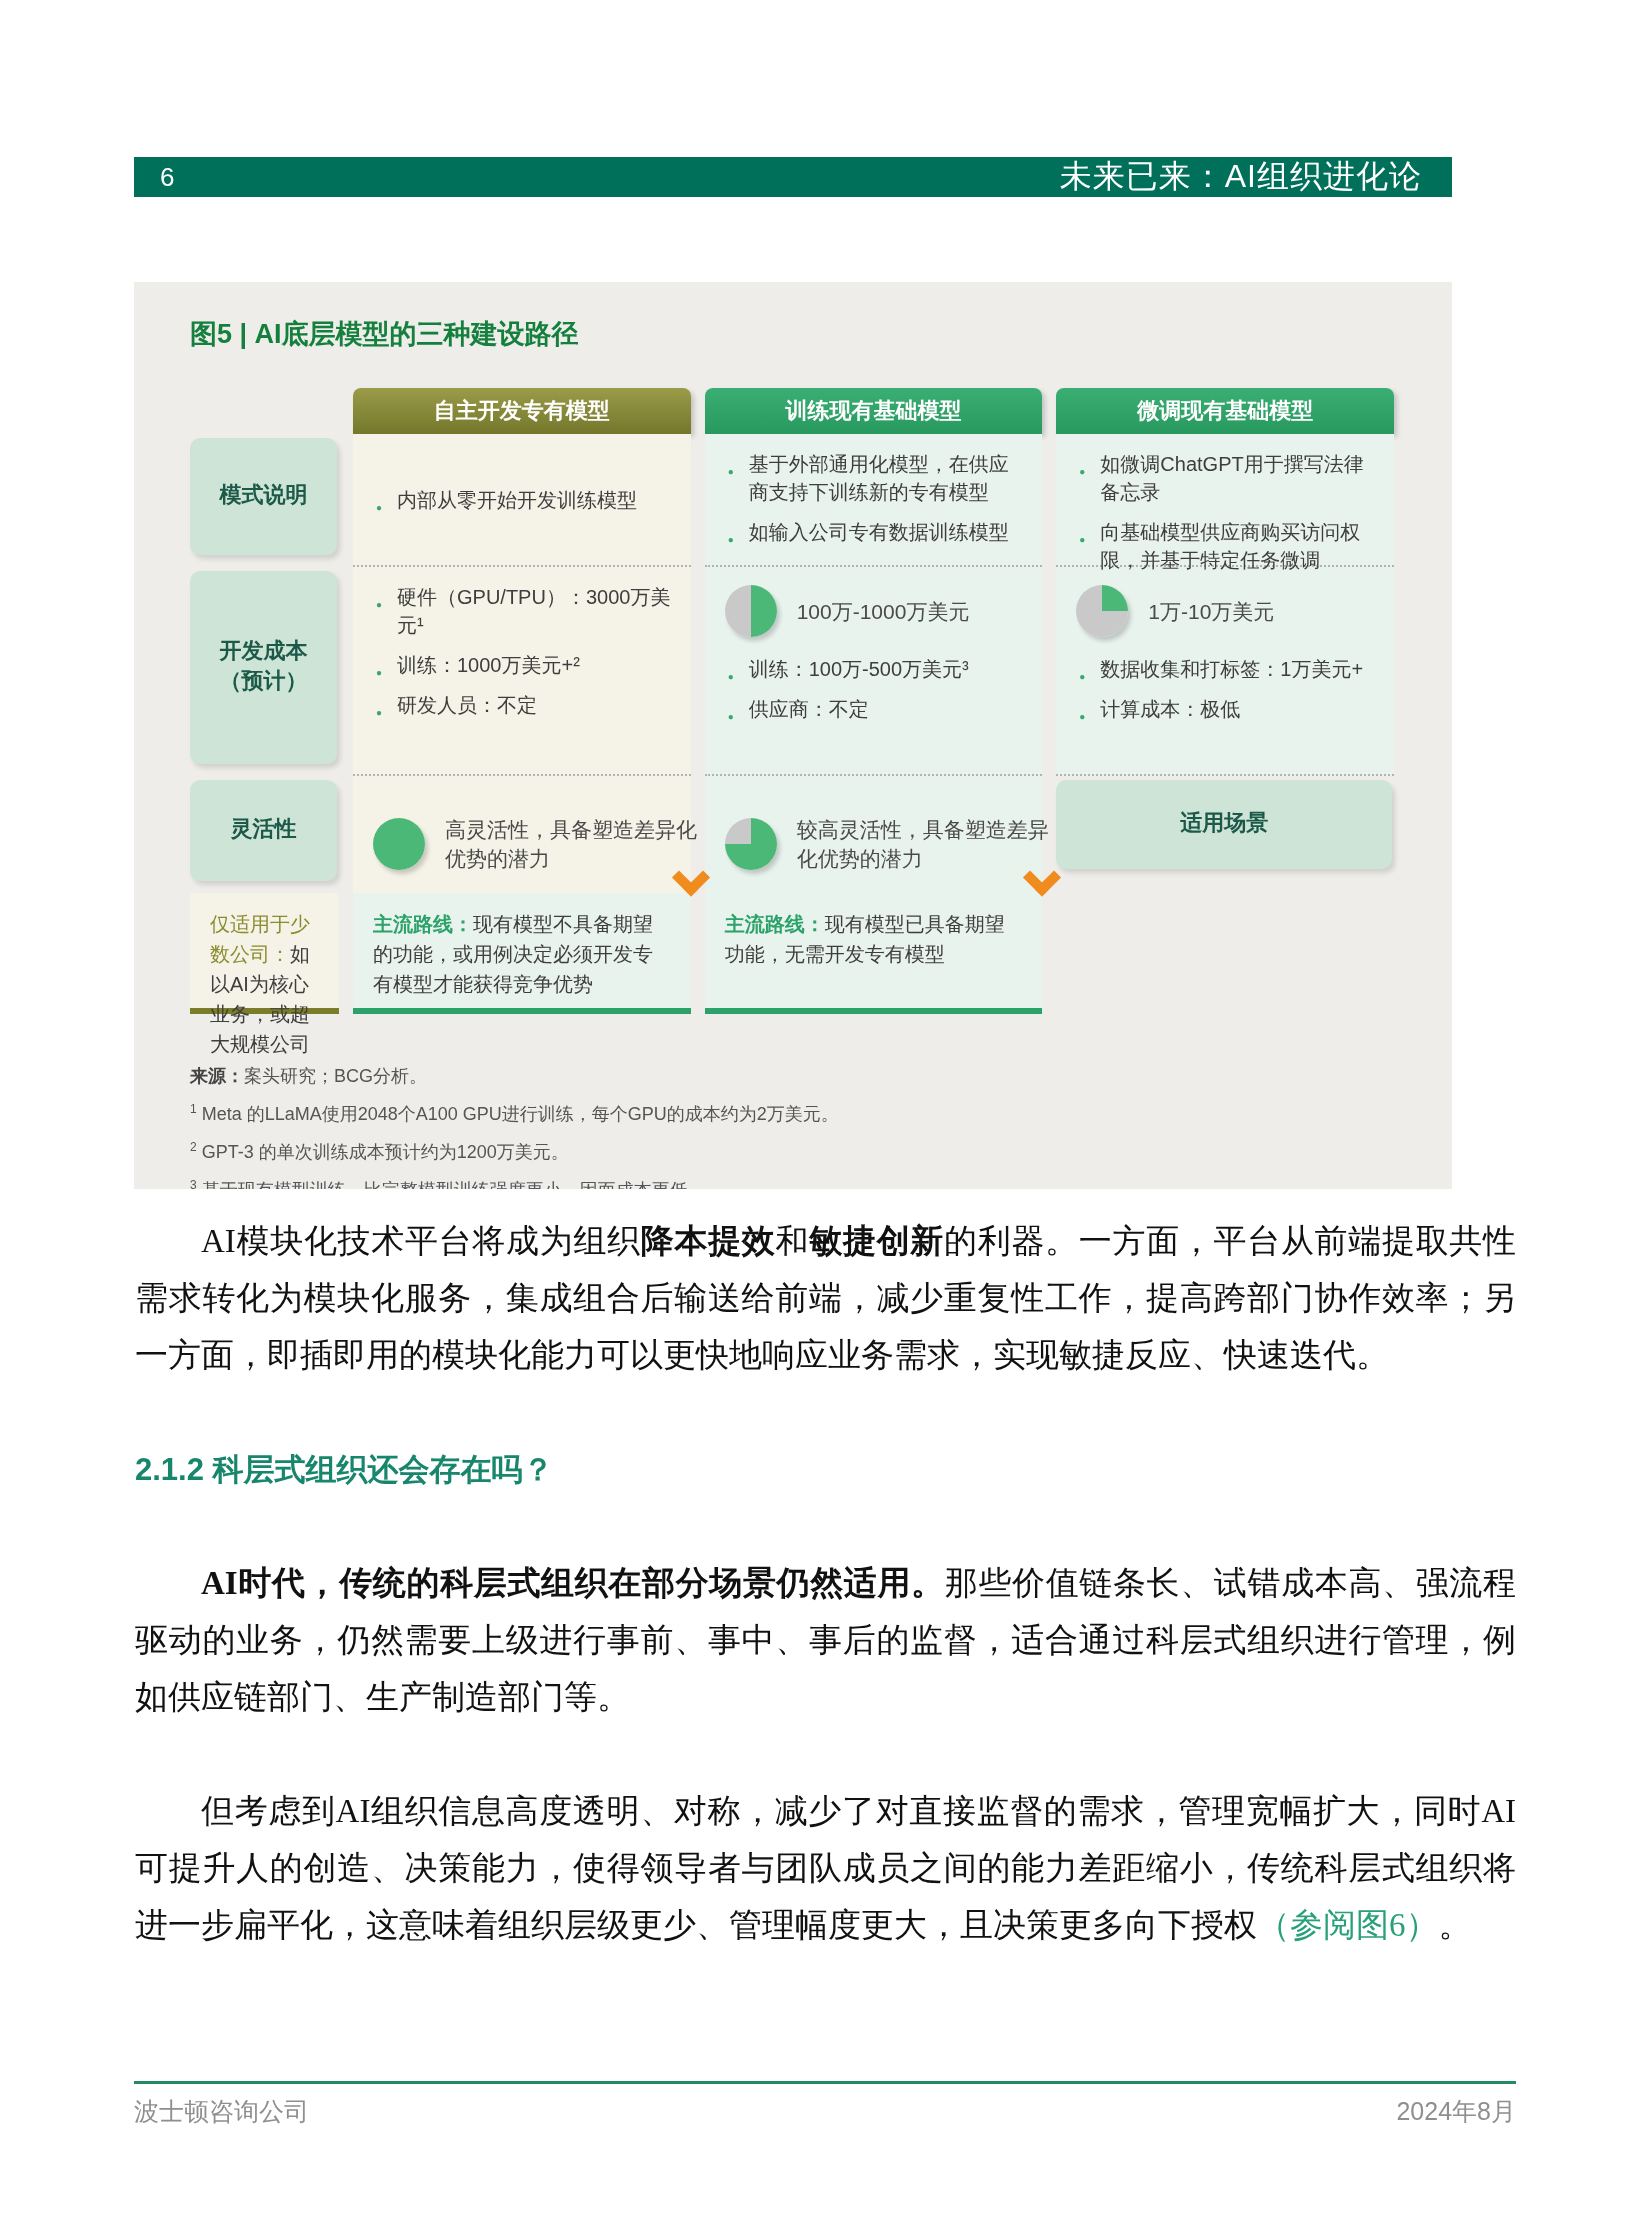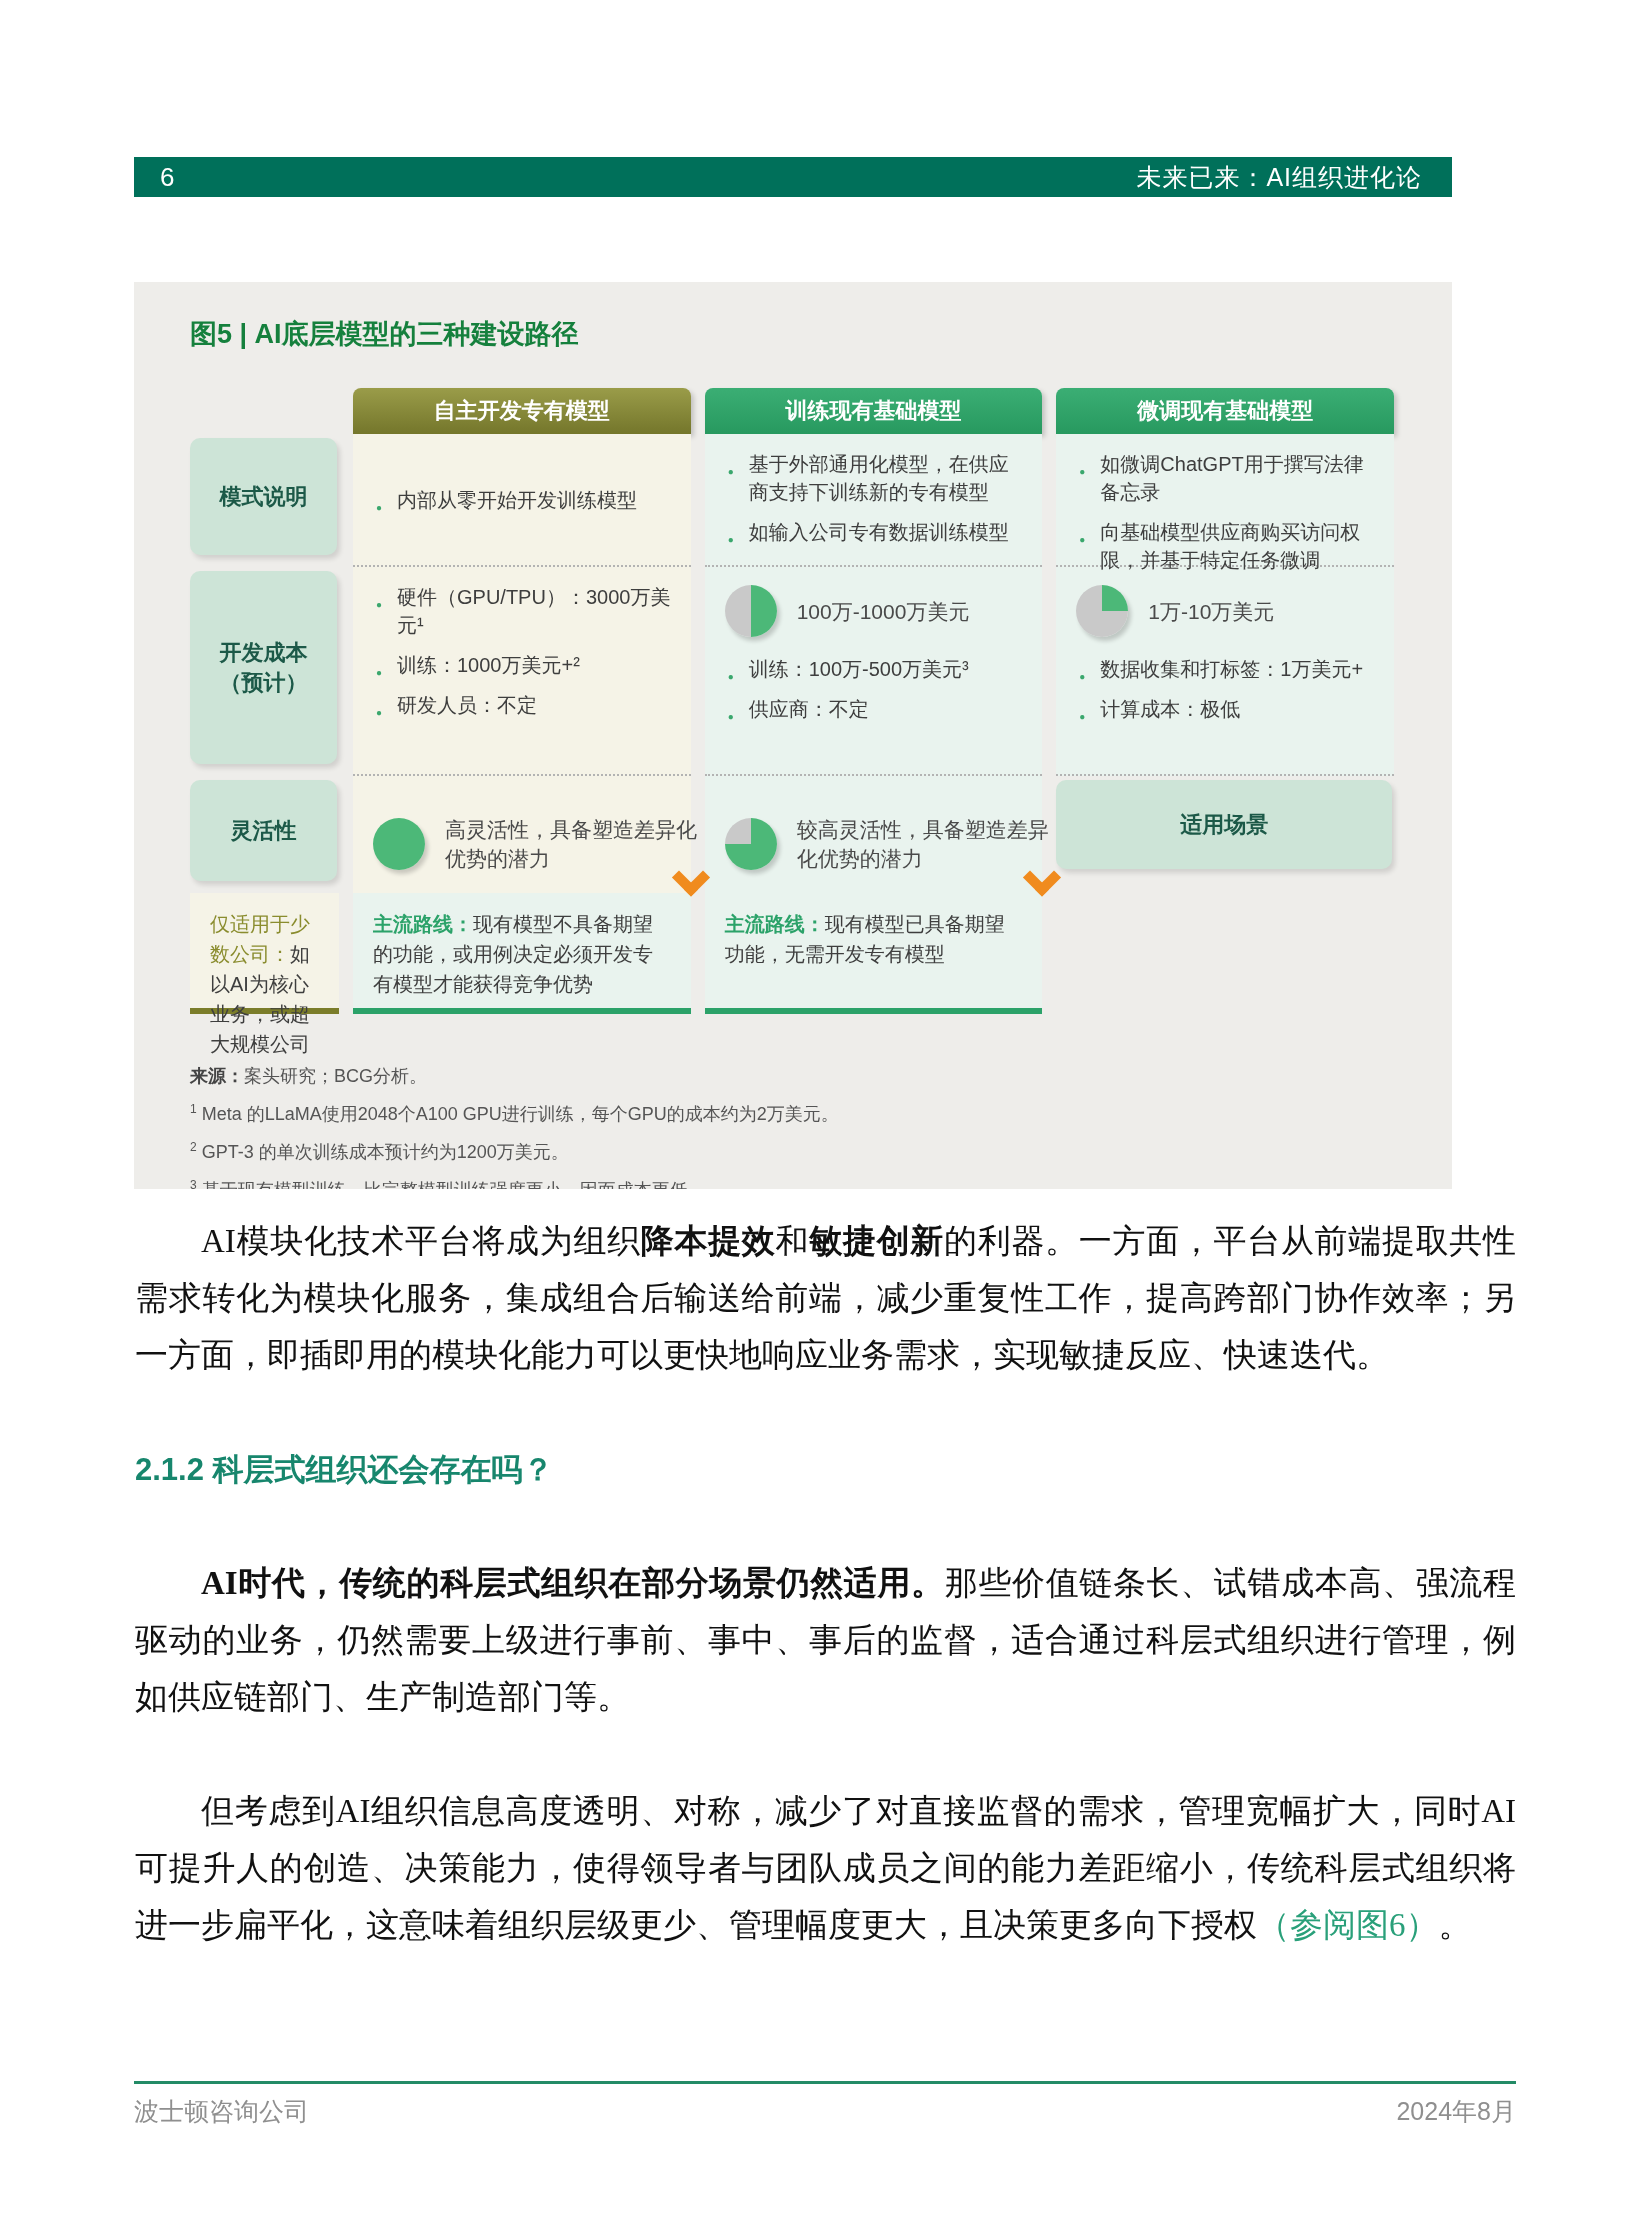--- a/index.html
+++ b/index.html
@@ -5,34 +5,34 @@
   html,body{margin:0;padding:0;background:#ffffff;}
   .page{position:relative;width:1646px;height:2233px;background:#ffffff;overflow:hidden;
         font-family:"Liberation Sans",sans-serif;color:#222;}
 
   
   .header-bar{position:absolute;left:134px;top:157px;width:1318px;height:40px;
 and  background:#00705a;}
   .header-bar{display:flex;align-items:center;justify-content:space-between;
     box-sizing:border-box;padding:0 30px 0 26px;background:#00705a;color:#fff;}
   .header-bar .pgnum{font-size:26px;}
-  .header-bar .ttl{font-size:25px;letter-spacing:1px;}
+  .header-bar .ttl{font-size:32px;letter-spacing:1px;}
 
   
   .figure{position:absolute;left:134px;top:282px;width:1318px;height:907px;
     background:#eeedea;box-sizing:border-box;padding:34px 58px 0 56px;overflow:hidden;}
   .fig-title{color:#15803d;font-size:27px;font-weight:bold;margin:0 0 36px 0;}
 
   .fig-table{display:grid;grid-template-columns:149px 1fr 1fr 1fr;column-gap:14px;
     grid-template-rows:46px 133px 209px 117px 121px;}
 
   .row-label{background:#cde4d7;border-radius:10px;margin:4px 2px 12px 0;
     display:flex;align-items:center;justify-content:center;text-align:right;
     color:#1c5948;font-weight:bold;font-size:22px;line-height:30px;
-    box-shadow:3px 4px 5px rgba(0,0,0,0.12);white-space:pre-line;}
+    box-shadow:3px 4px 5px rgba(0,0,0,0.12);white-space:pre-line;font-family:Liberation Mono, monospace;}
 
   .col-head{border-radius:8px 8px 0 0;display:flex;align-items:center;justify-content:center;
     color:#fff;font-weight:bold;font-size:22px;box-shadow:3px 3px 5px rgba(0,0,0,0.18);}
   .col-head.olive{background:linear-gradient(180deg,#9a9c49 0%,#74762b 100%);}
   .col-head.green{background:linear-gradient(180deg,#3bae74 0%,#27995f 100%);}
 
   .cell{box-sizing:border-box;padding:16px 20px;}
   .cell.c1{background:#f5f3e7;}
   .cell.c23{background:#e9f3ee;}
   .cell.dotted{border-bottom:2px dotted #b3b3b3;}

